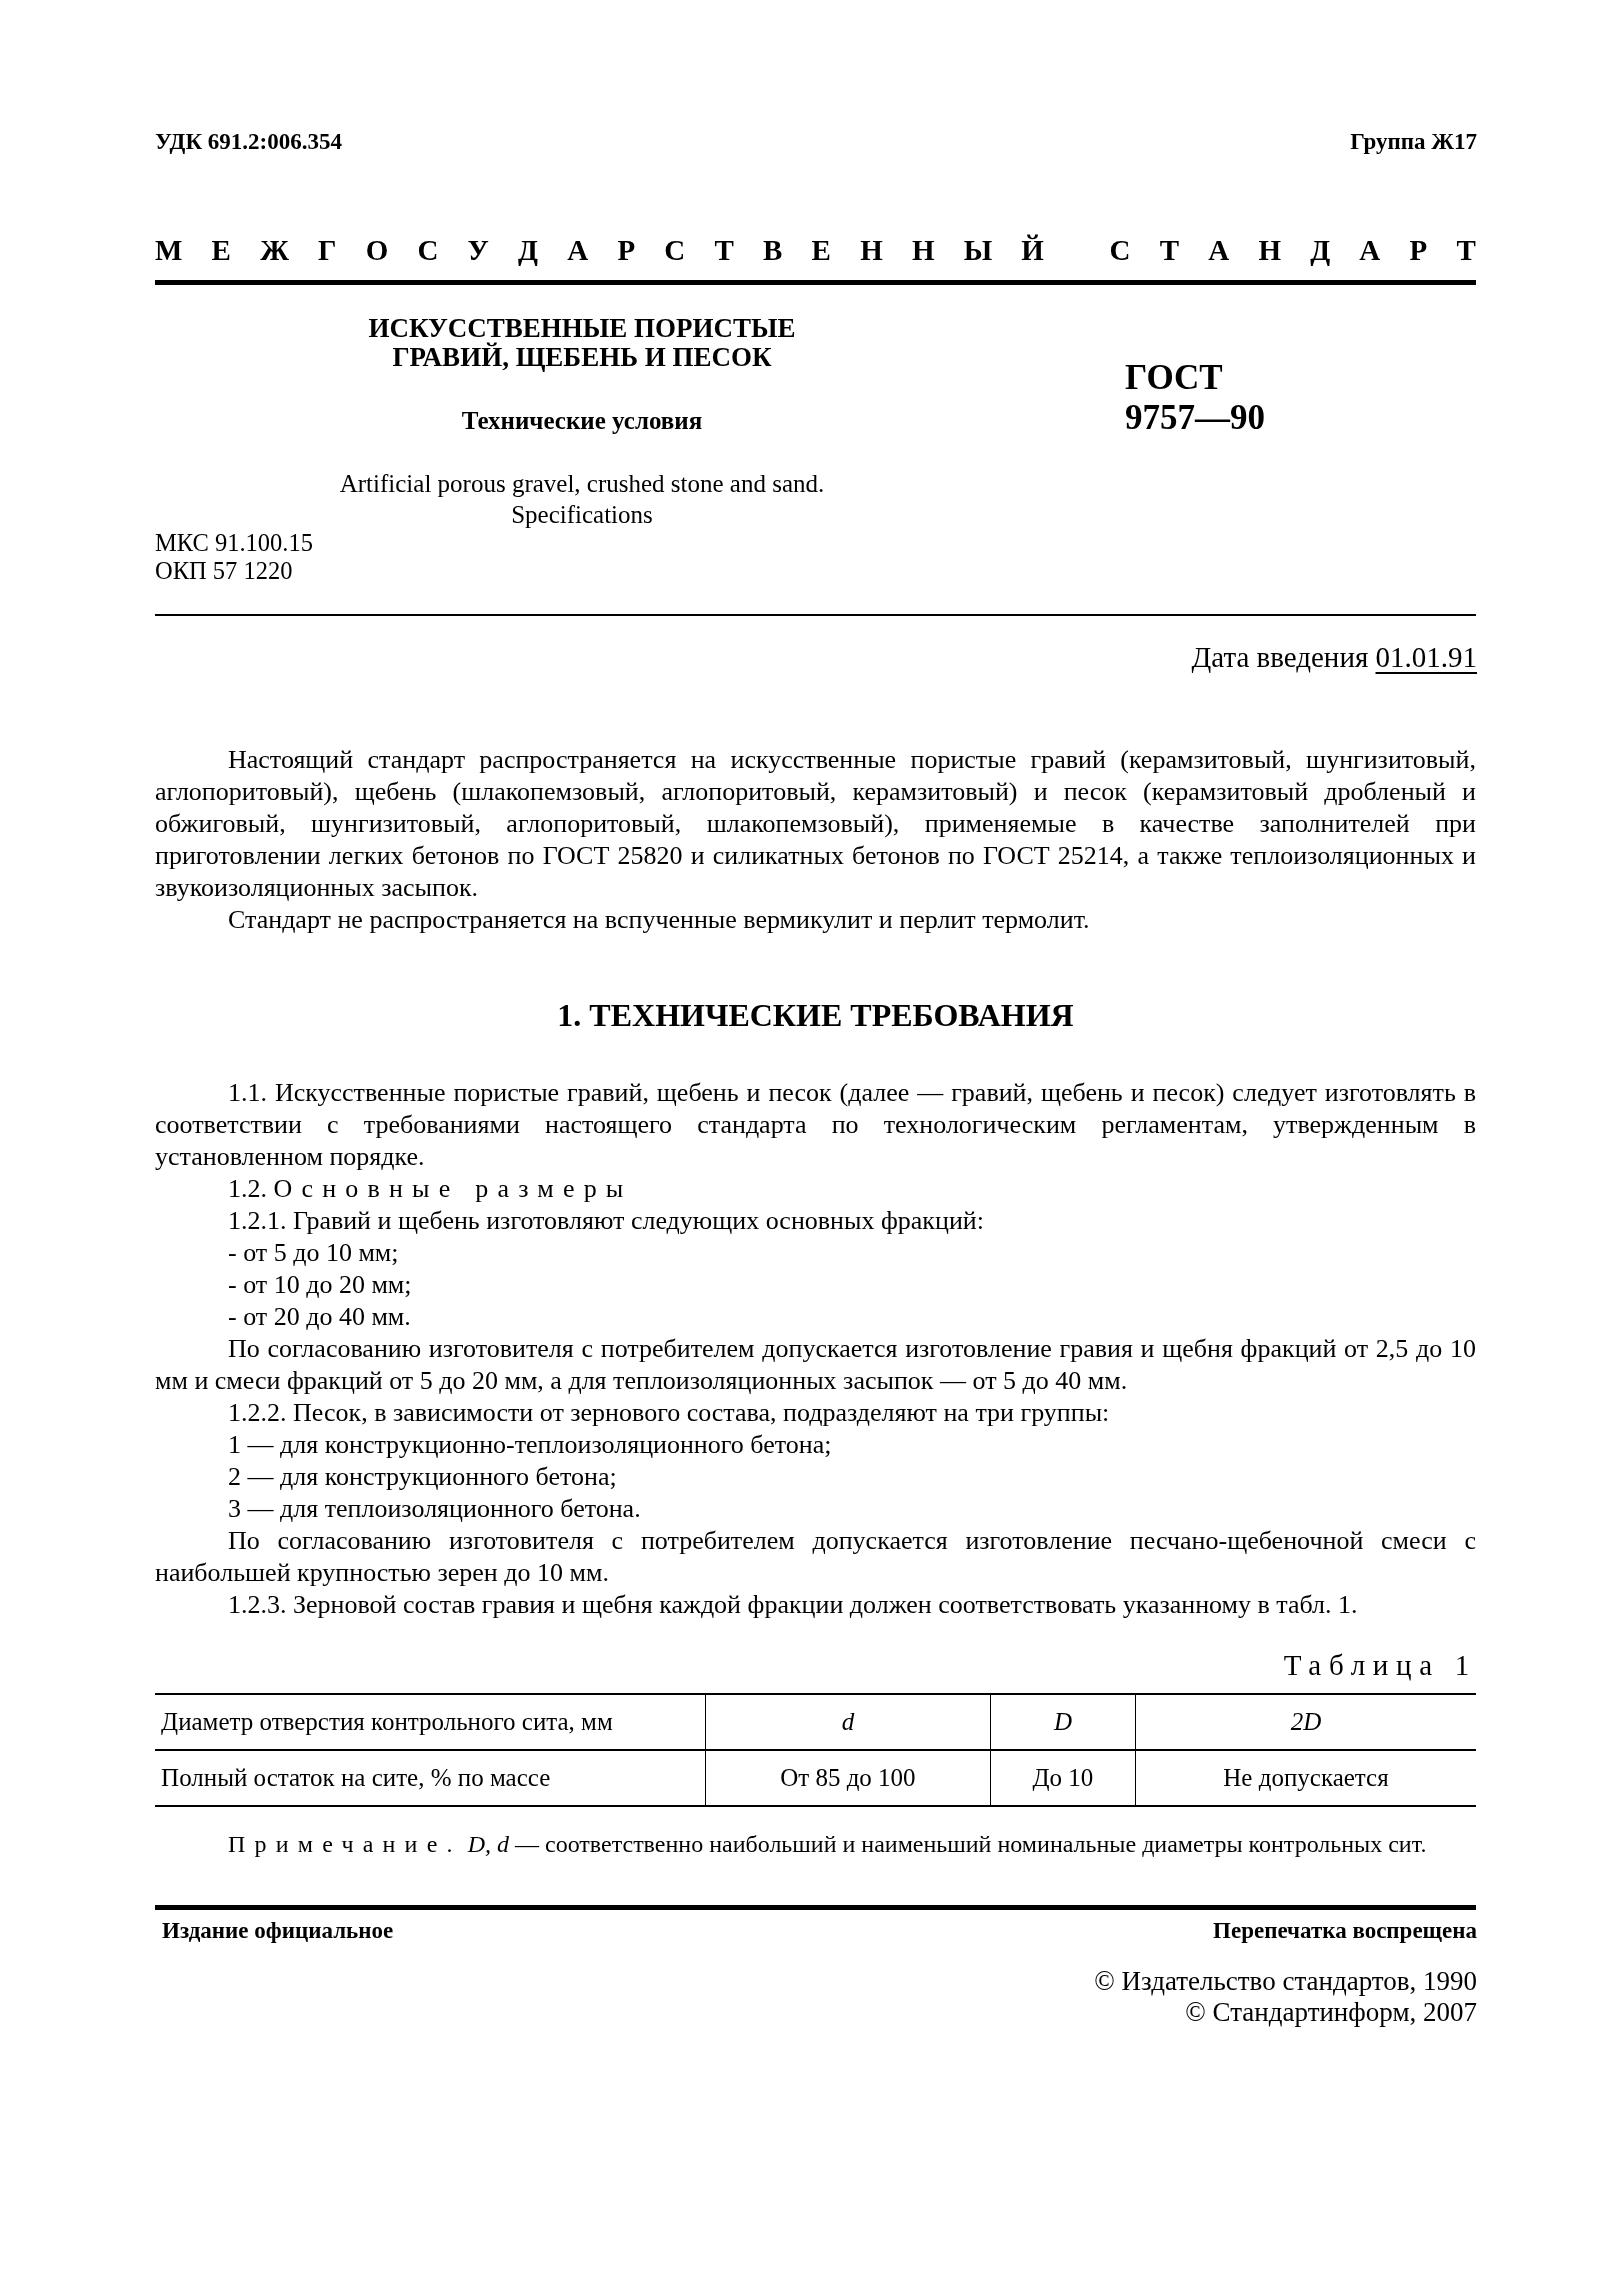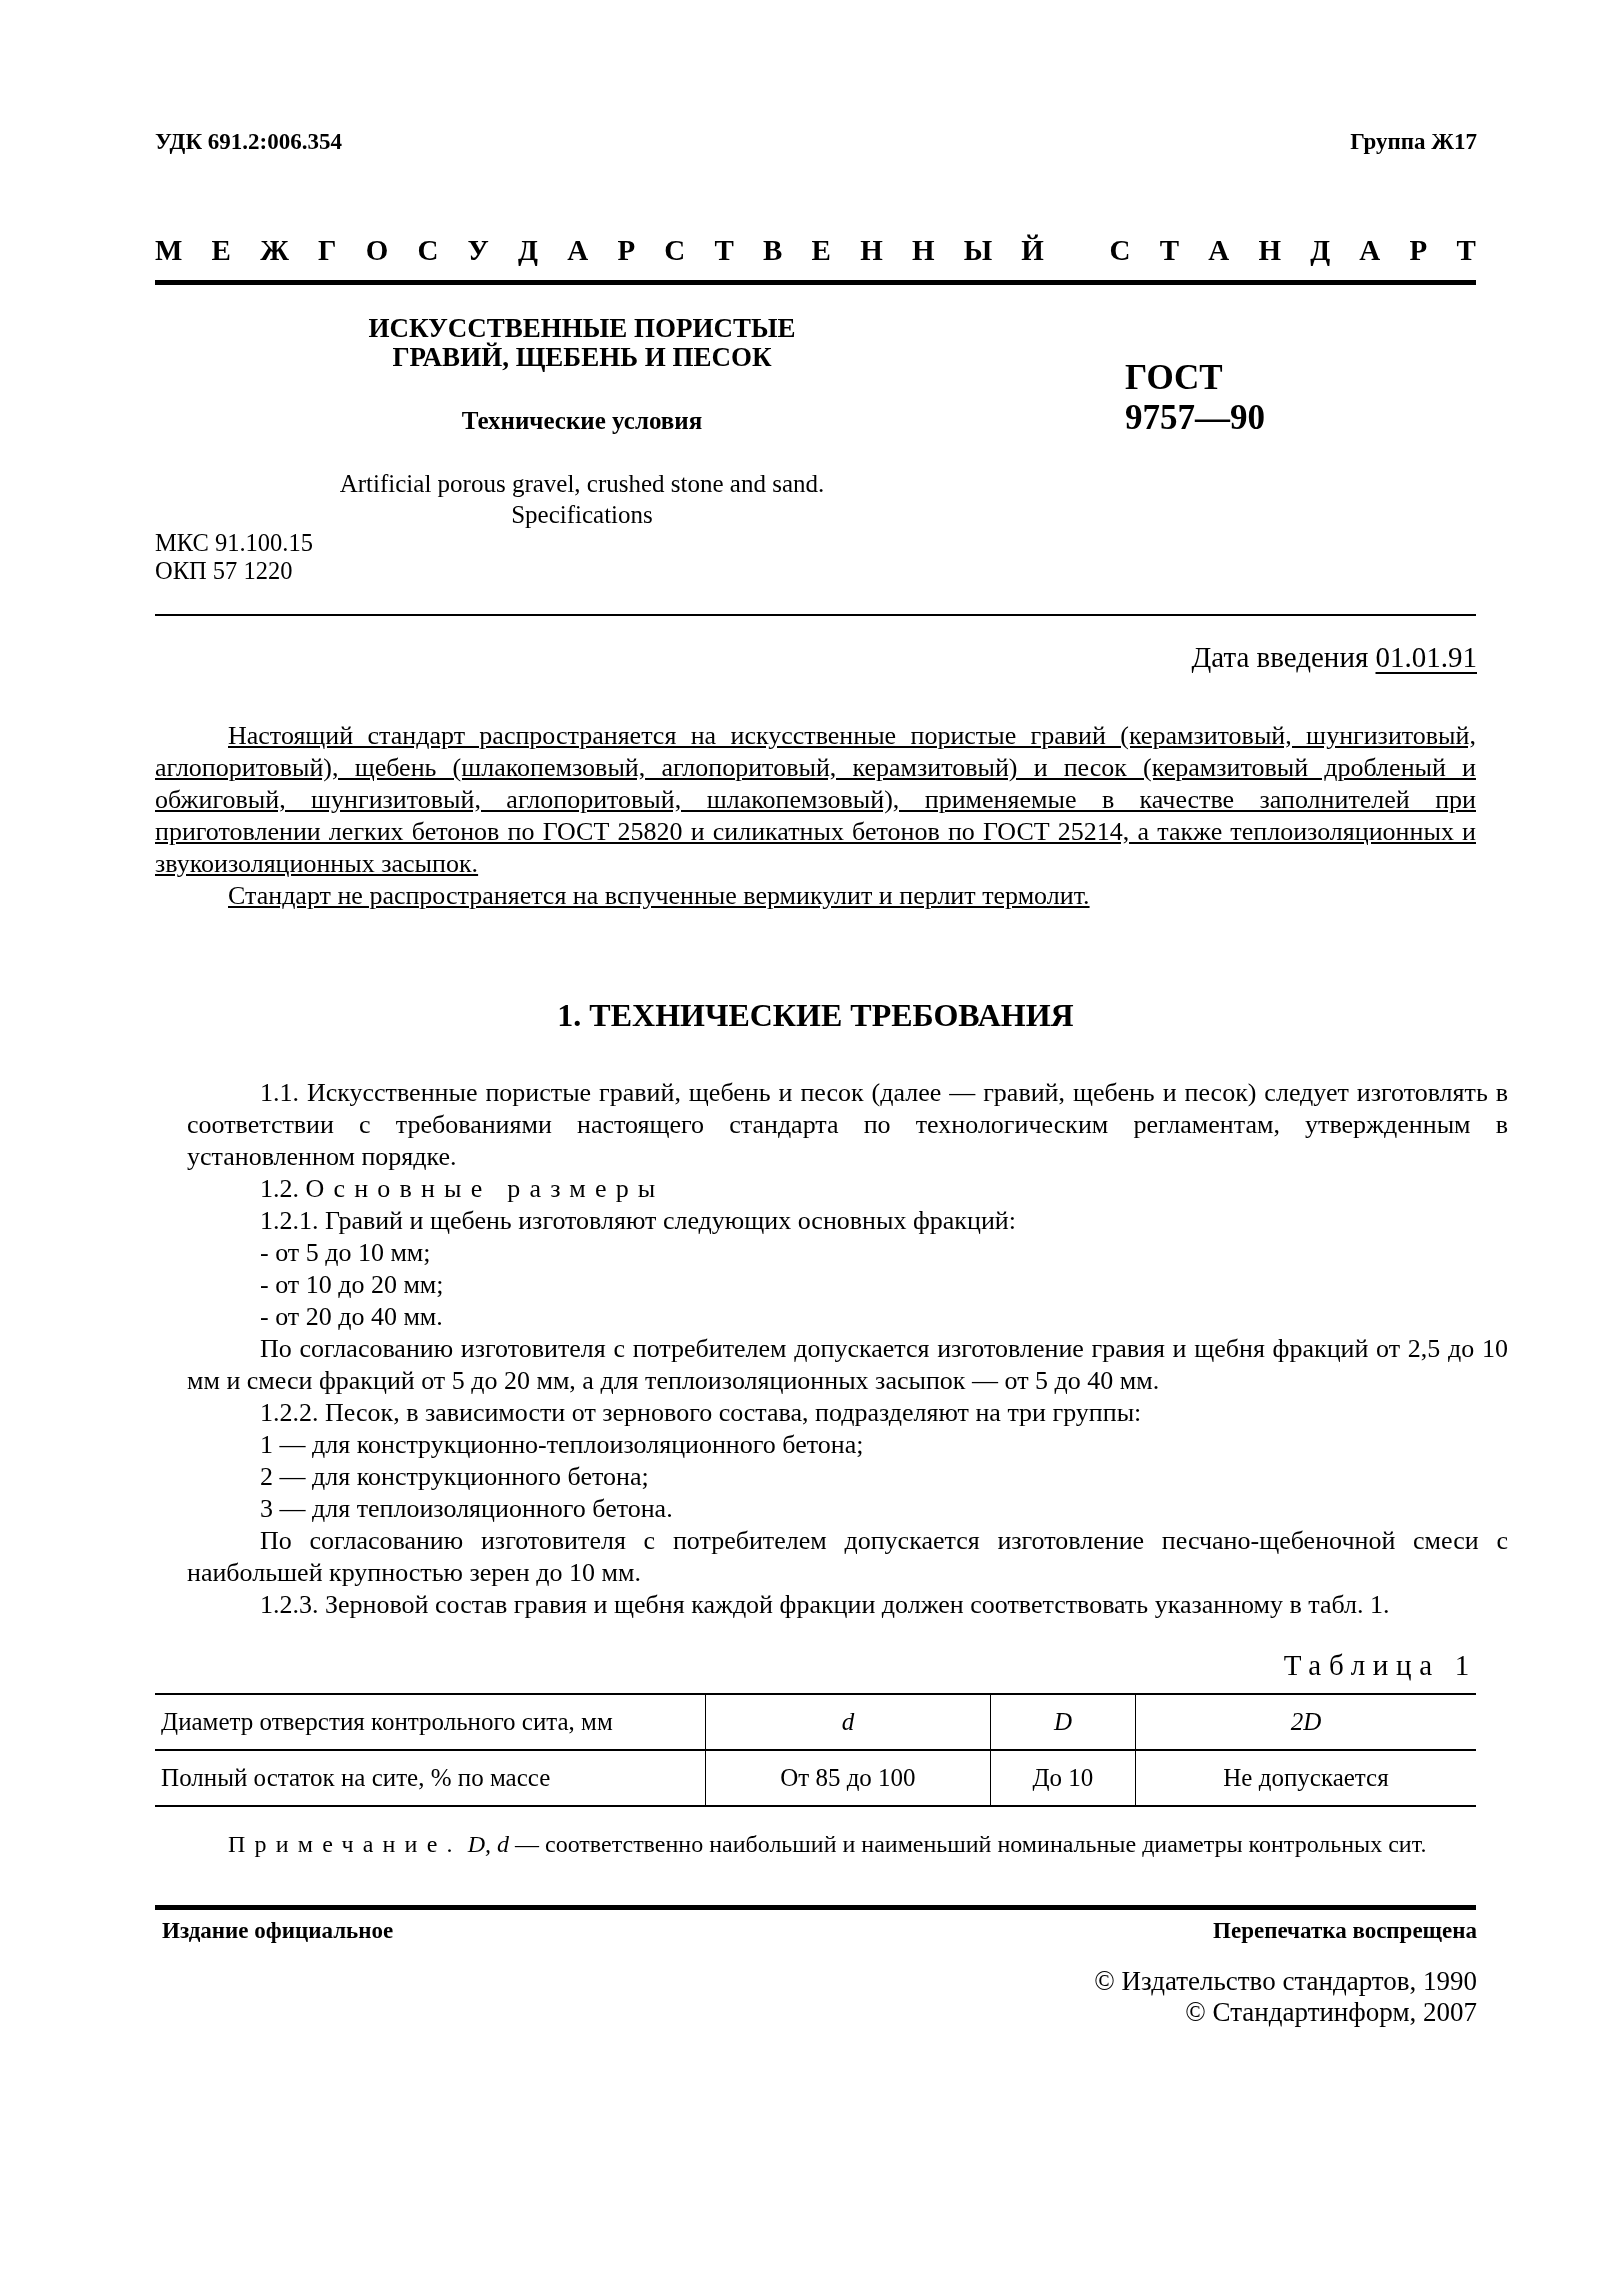--- a/index.html
+++ b/index.html
@@ -92,28 +92,28 @@
   <div>МКС 91.100.15</div>
   <div>ОКП 57 1220</div>
 </div>
 <div class="abs rule-thin" style="top:614px;"></div>
 
 <div class="abs date">
   <span>Дата введения</span>
   <u>01.01.91</u>
 </div>
 
-<div class="abs body" style="top:720px;text-decoration:underline;">
+<div class="abs body" style="top:744px;">
   <p class="last">Настоящий стандарт распространяется на искусственные пористые гравий (керамзитовый, шунгизитовый, аглопоритовый), щебень (шлакопемзовый, аглопоритовый, керамзитовый) и песок (керамзитовый дробленый и обжиговый, шунгизитовый, аглопоритовый, шлакопемзовый), применяемые в качестве заполнителей при приготовлении легких бетонов по ГОСТ 25820 и силикатных бетонов по ГОСТ 25214, а также теплоизоляционных и звукоизоляционных засыпок.</p>
   <p>Стандарт не распространяется на вспученные вермикулит и перлит термолит.</p>
 </div>
 
 <div class="abs sec">1. ТЕХНИЧЕСКИЕ ТРЕБОВАНИЯ</div>
 
-<div class="abs body" style="top:1077px;margin-left:32px;">
+<div class="abs body" style="top:1077px;">
   <p class="last">1.1. Искусственные пористые гравий, щебень и песок (далее — гравий, щебень и песок) следует изготовлять в соответствии с требованиями настоящего стандарта по технологическим регламентам, утвержденным в установленном порядке.</p>
   <p><span>1.2.</span> <span class="sp">Основные размеры</span></p>
   <p>1.2.1. Гравий и щебень изготовляют следующих основных фракций:</p>
   <p>- от 5 до 10 мм;</p>
   <p>- от 10 до 20 мм;</p>
   <p>- от 20 до 40 мм.</p>
   <p class="last">По согласованию изготовителя с потребителем допускается изготовление гравия и щебня фракций от 2,5 до 10 мм и смеси фракций от 5 до 20 мм, а для теплоизоляционных засыпок — от 5 до 40 мм.</p>
   <p>1.2.2. Песок, в зависимости от зернового состава, подразделяют на три группы:</p>
   <p>1 — для конструкционно-теплоизоляционного бетона;</p>
   <p>2 — для конструкционного бетона;</p>

